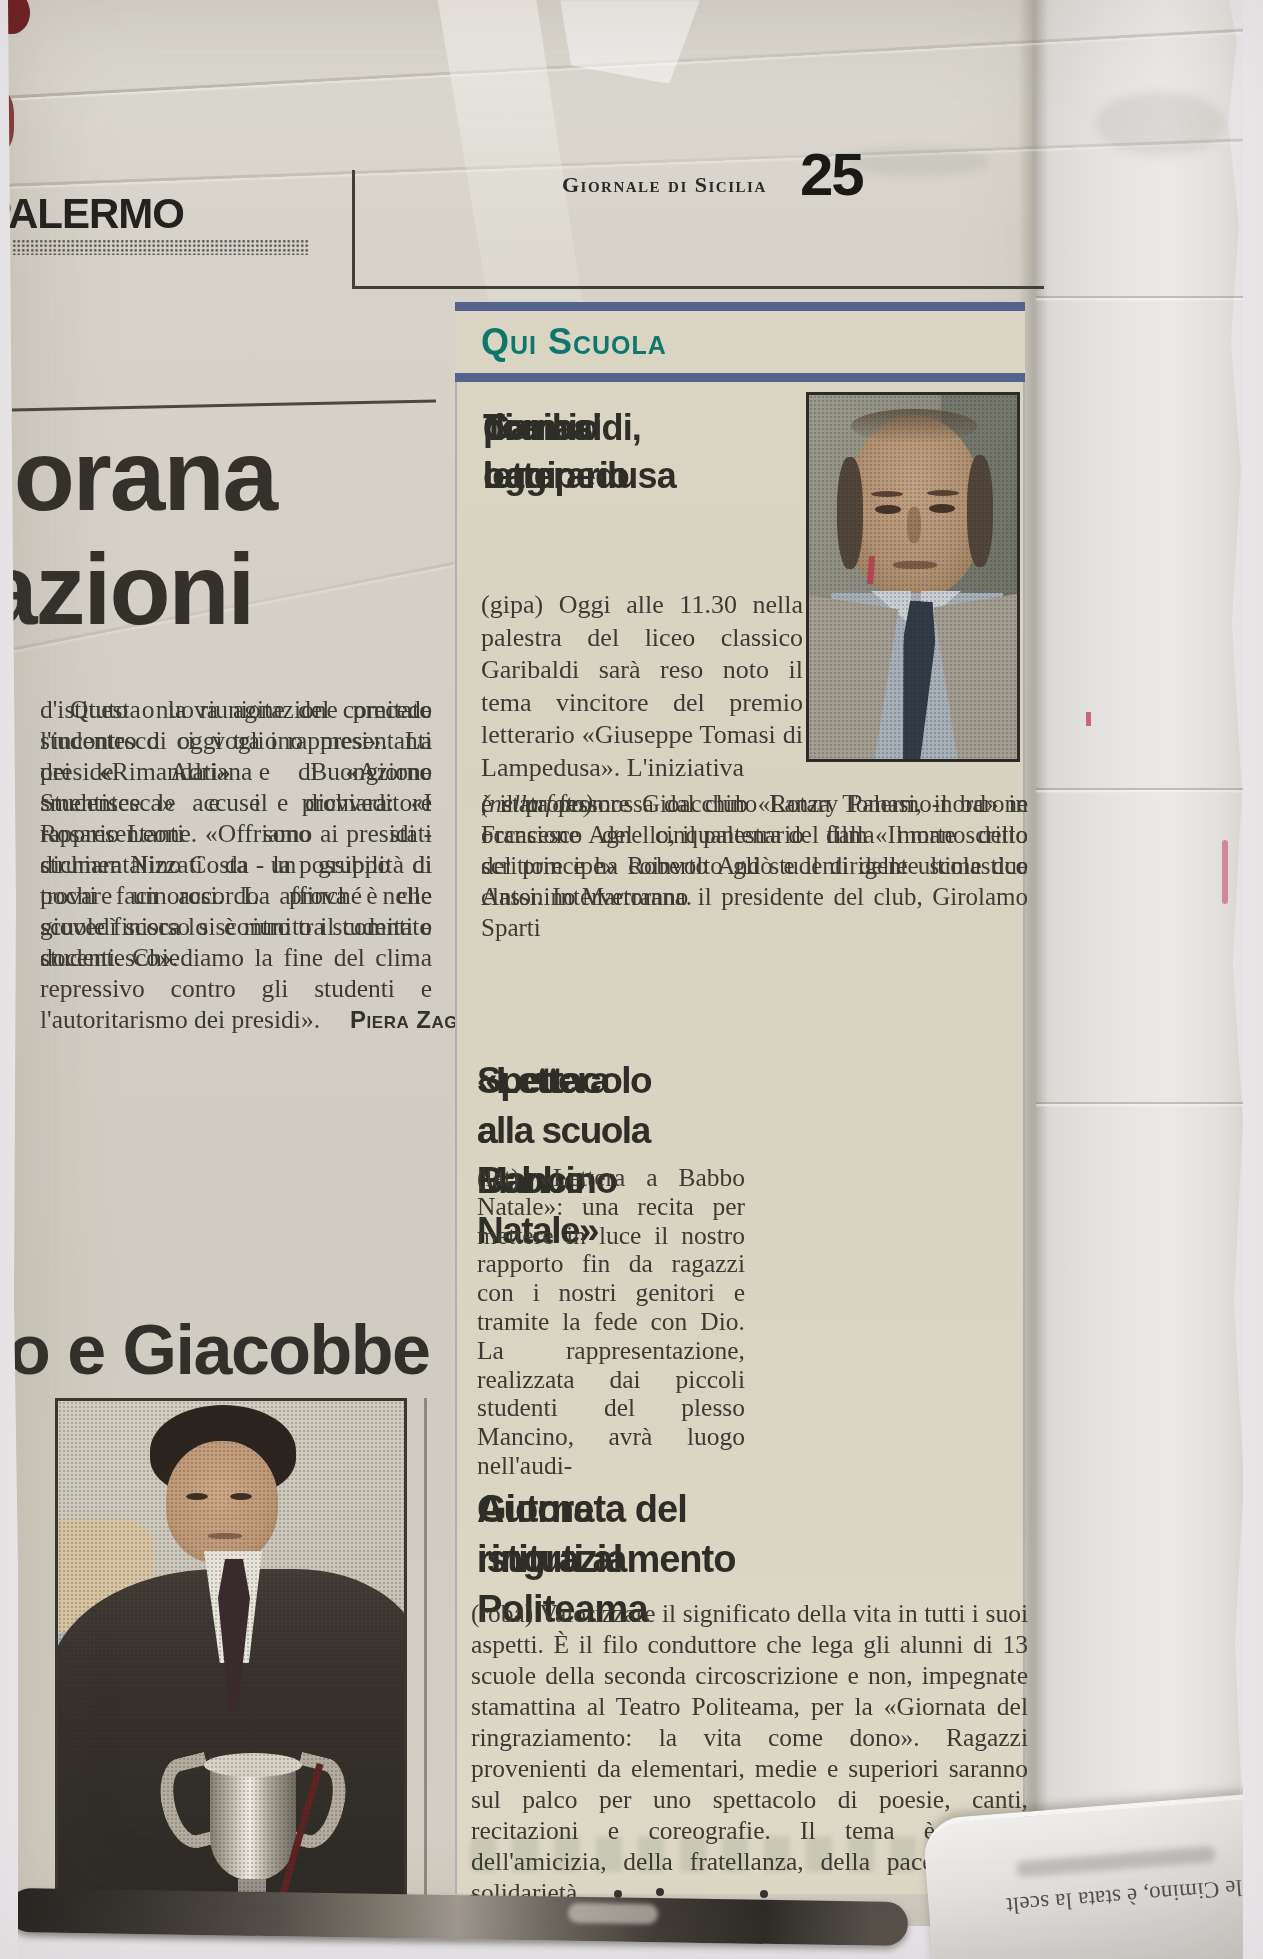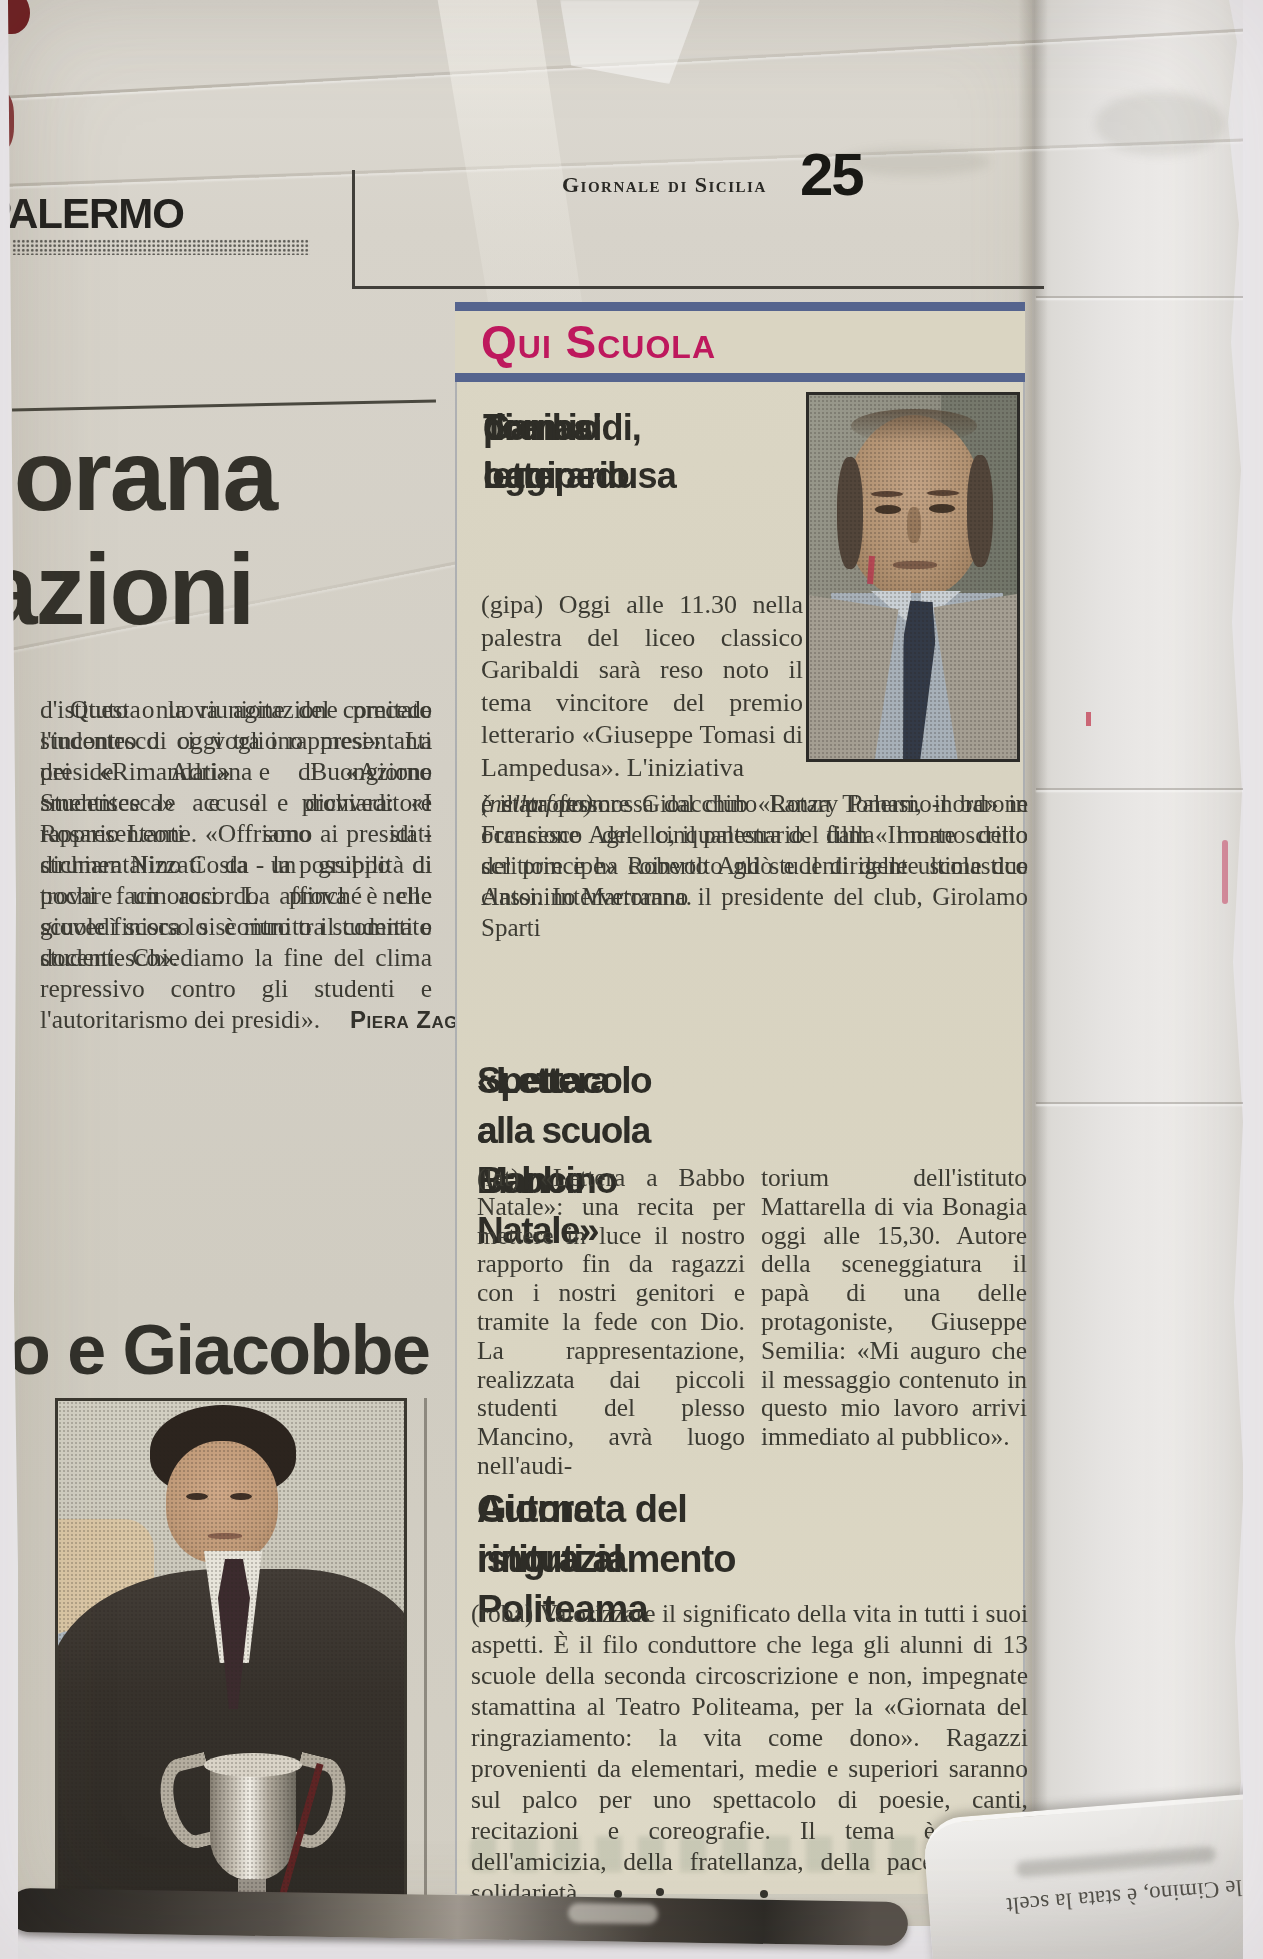--- a/index.html
+++ b/index.html
@@ -101,22 +101,22 @@
     background-size:4px 4px;}
   .photo2-foldline{left:424px;top:1398px;width:3px;height:514px;background:rgba(60,55,46,.45);z-index:4;}
 
   
   .quibox{left:455px;top:302px;width:570px;height:1592px;z-index:4;
     background:linear-gradient(180deg,#dbd6c4 0%,#d8d3c1 30%,#dad5c2 70%,#ded9c7 100%);
     border-left:2px solid rgba(95,110,150,.35);border-right:2px solid rgba(95,110,150,.35);}
   .banner{left:455px;top:302px;width:570px;height:80px;background:#dad5c2;z-index:5;
     border-top:9px solid #55648e;border-bottom:9px solid #55648e;}
   .banner-text{position:static;display:inline-block;margin:2px 0 0 26px;
-    font-family:"Liberation Sans",sans-serif;font-weight:800;font-size:46px;line-height:58px;
-    font-variant:small-caps;letter-spacing:1px;color:#be185d;}
+    font-family:"Liberation Sans",sans-serif;font-weight:800;font-size:36px;line-height:58px;
+    font-variant:small-caps;letter-spacing:1px;color:#0f766e;}
   .headline{font-family:"Liberation Sans",sans-serif;font-weight:800;color:#2e2d27;z-index:5;}
   .headline div{position:static;}
   .a1h{left:483px;top:404px;font-size:36px;line-height:48px;letter-spacing:-.8px;}
   .a2h{left:477px;top:1056px;font-size:37px;line-height:50px;letter-spacing:-1.5px;}
   .a3h{left:477px;top:1484px;font-size:38px;line-height:50px;letter-spacing:-1px;}
   .bodytext{text-align:justify;color:#3c3b33;z-index:5;}
   .a1col{left:481px;top:589px;width:322px;font-size:26px;line-height:32.5px;}
   .a1full{left:481px;top:788px;width:547px;font-size:25px;line-height:31px;}
   .a1full .it{position:static;font-style:italic;}
   .a1full span{position:static;}
@@ -285,21 +285,20 @@
     <span>è stata promossa dal club «Rotary Palermo-nord» in occasione del cinquantenario dalla morte dello scrittore e ha coinvolto gli studenti delle ultime due classi. Interverranno il presidente del club, Girolamo Sparti </span>
       <span class="it">(nella foto)</span>
       <span>, il professore Gioacchino Lanza Tomasi, il barone Francesco Agnello, il palestra del film «Il manoscritto del principe» Roberto Andò e il dirigente scolastico Antonino Martorana.</span>
   </div>
 
   <div class="headline a2h">
     <div>«Lettera a Babbo Natale»</div>
     <div>Spettacolo alla scuola Mancino</div>
   </div>
   <div class="bodytext a2c1">(lat) «Lettera a Babbo Natale»: una recita per mettere in luce il nostro rapporto fin da ragazzi con i nostri genitori e tramite la fede con Dio. La rappresentazione, realizzata dai piccoli studenti del plesso Mancino, avrà luogo nell'audi-</div>
-  <div class="bodytext a2c2">torium dell'istituto Mattarella di via Bonagia oggi alle 15,30. Autore della sceneggiatura il papà di una delle protagoniste, Giuseppe Semilia: «Mi auguro che il messaggio contenuto in questo mio lavoro arrivi immediato al pubblico».</div>
 
   <div class="headline a3h">
     <div>Giornata del ringraziamento</div>
     <div>Autore istituti al Politeama</div>
   </div>
   <div class="bodytext a3body">(roba) Valorizzare il significato della vita in tutti i suoi aspetti. È il filo conduttore che lega gli alunni di 13 scuole della seconda circoscrizione e non, impegnate stamattina al Teatro Politeama, per la «Giornata del ringraziamento: la vita come dono». Ragazzi provenienti da elementari, medie e superiori saranno sul palco per uno spettacolo di poesie, canti, recitazioni e coreografie. Il tema è quello dell'amicizia, della fratellanza, della pace e della solidarietà.</div>
 
   <div class="a4frag">Am</div>
   <div class="hdot" style="left:614px;top:1890px"></div>
   <div class="hdot" style="left:656px;top:1888px"></div>

